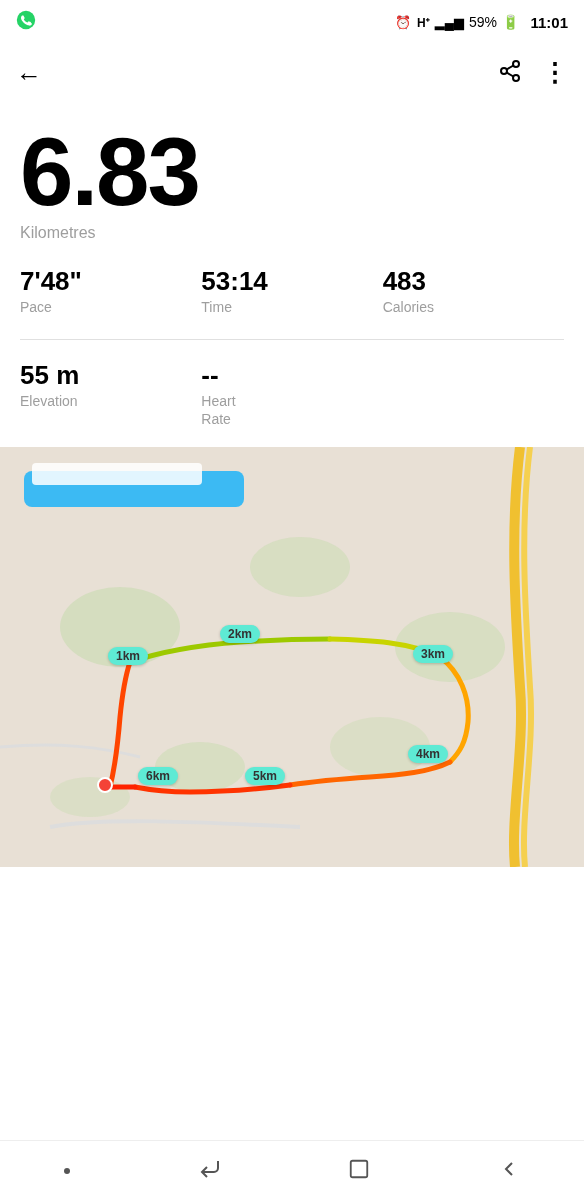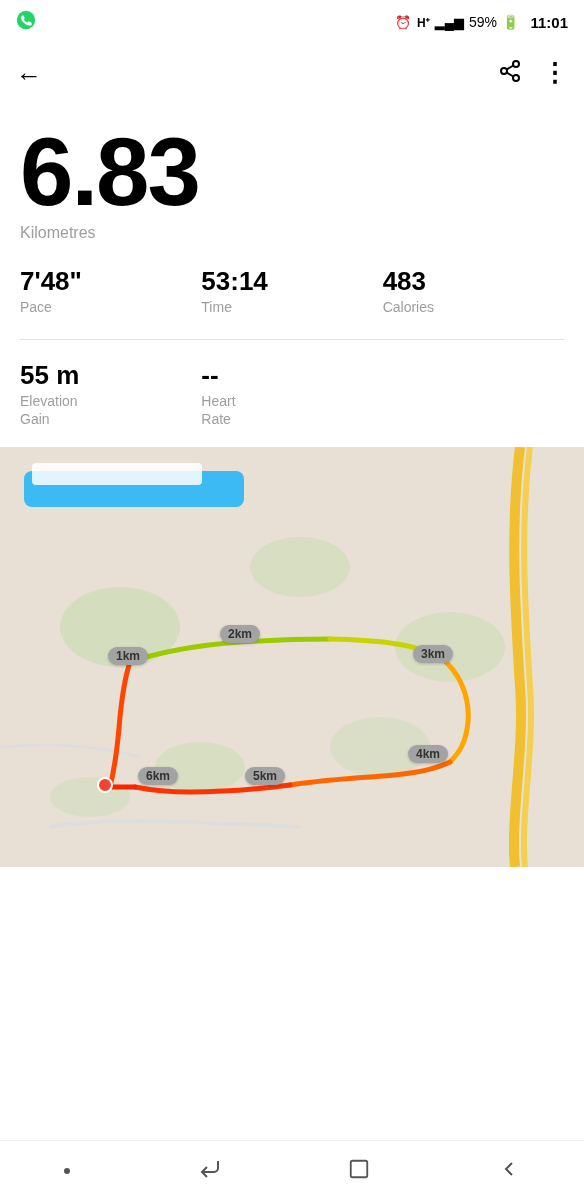--- a/index.html
+++ b/index.html
@@ -150,21 +150,21 @@
       width: 170px;
       height: 22px;
       background: #ffffff;
       border-radius: 4px;
       opacity: 0.85;
     }
 
     
     .km-marker {
       position: absolute;
-      background: #a3a3a3;
+      background: #5eead4;
       border-radius: 12px;
       padding: 2px 8px;
       font-size: 12px;
       font-weight: 600;
       color: #333;
       box-shadow: 0 1px 3px rgba(0,0,0,0.2);
     }
 
     
     .start-dot {
@@ -254,21 +254,20 @@
       <div class="stat-label">Calories</div>
     </div>
   </div>
 
   <div class="divider"></div>
 
   <div class="stats-row" style="margin-bottom:20px;">
     <div class="stat-item">
       <div class="stat-value">55 m</div>
       <div class="stat-label">Elevation</div>
-      <div class="stat-label">Gain</div>
     </div>
     <div class="stat-item">
       <div class="stat-value">--</div>
       <div class="stat-label">Heart</div>
       <div class="stat-label">Rate</div>
     </div>
     <div class="stat-item"></div>
   </div>
 
 </div>

